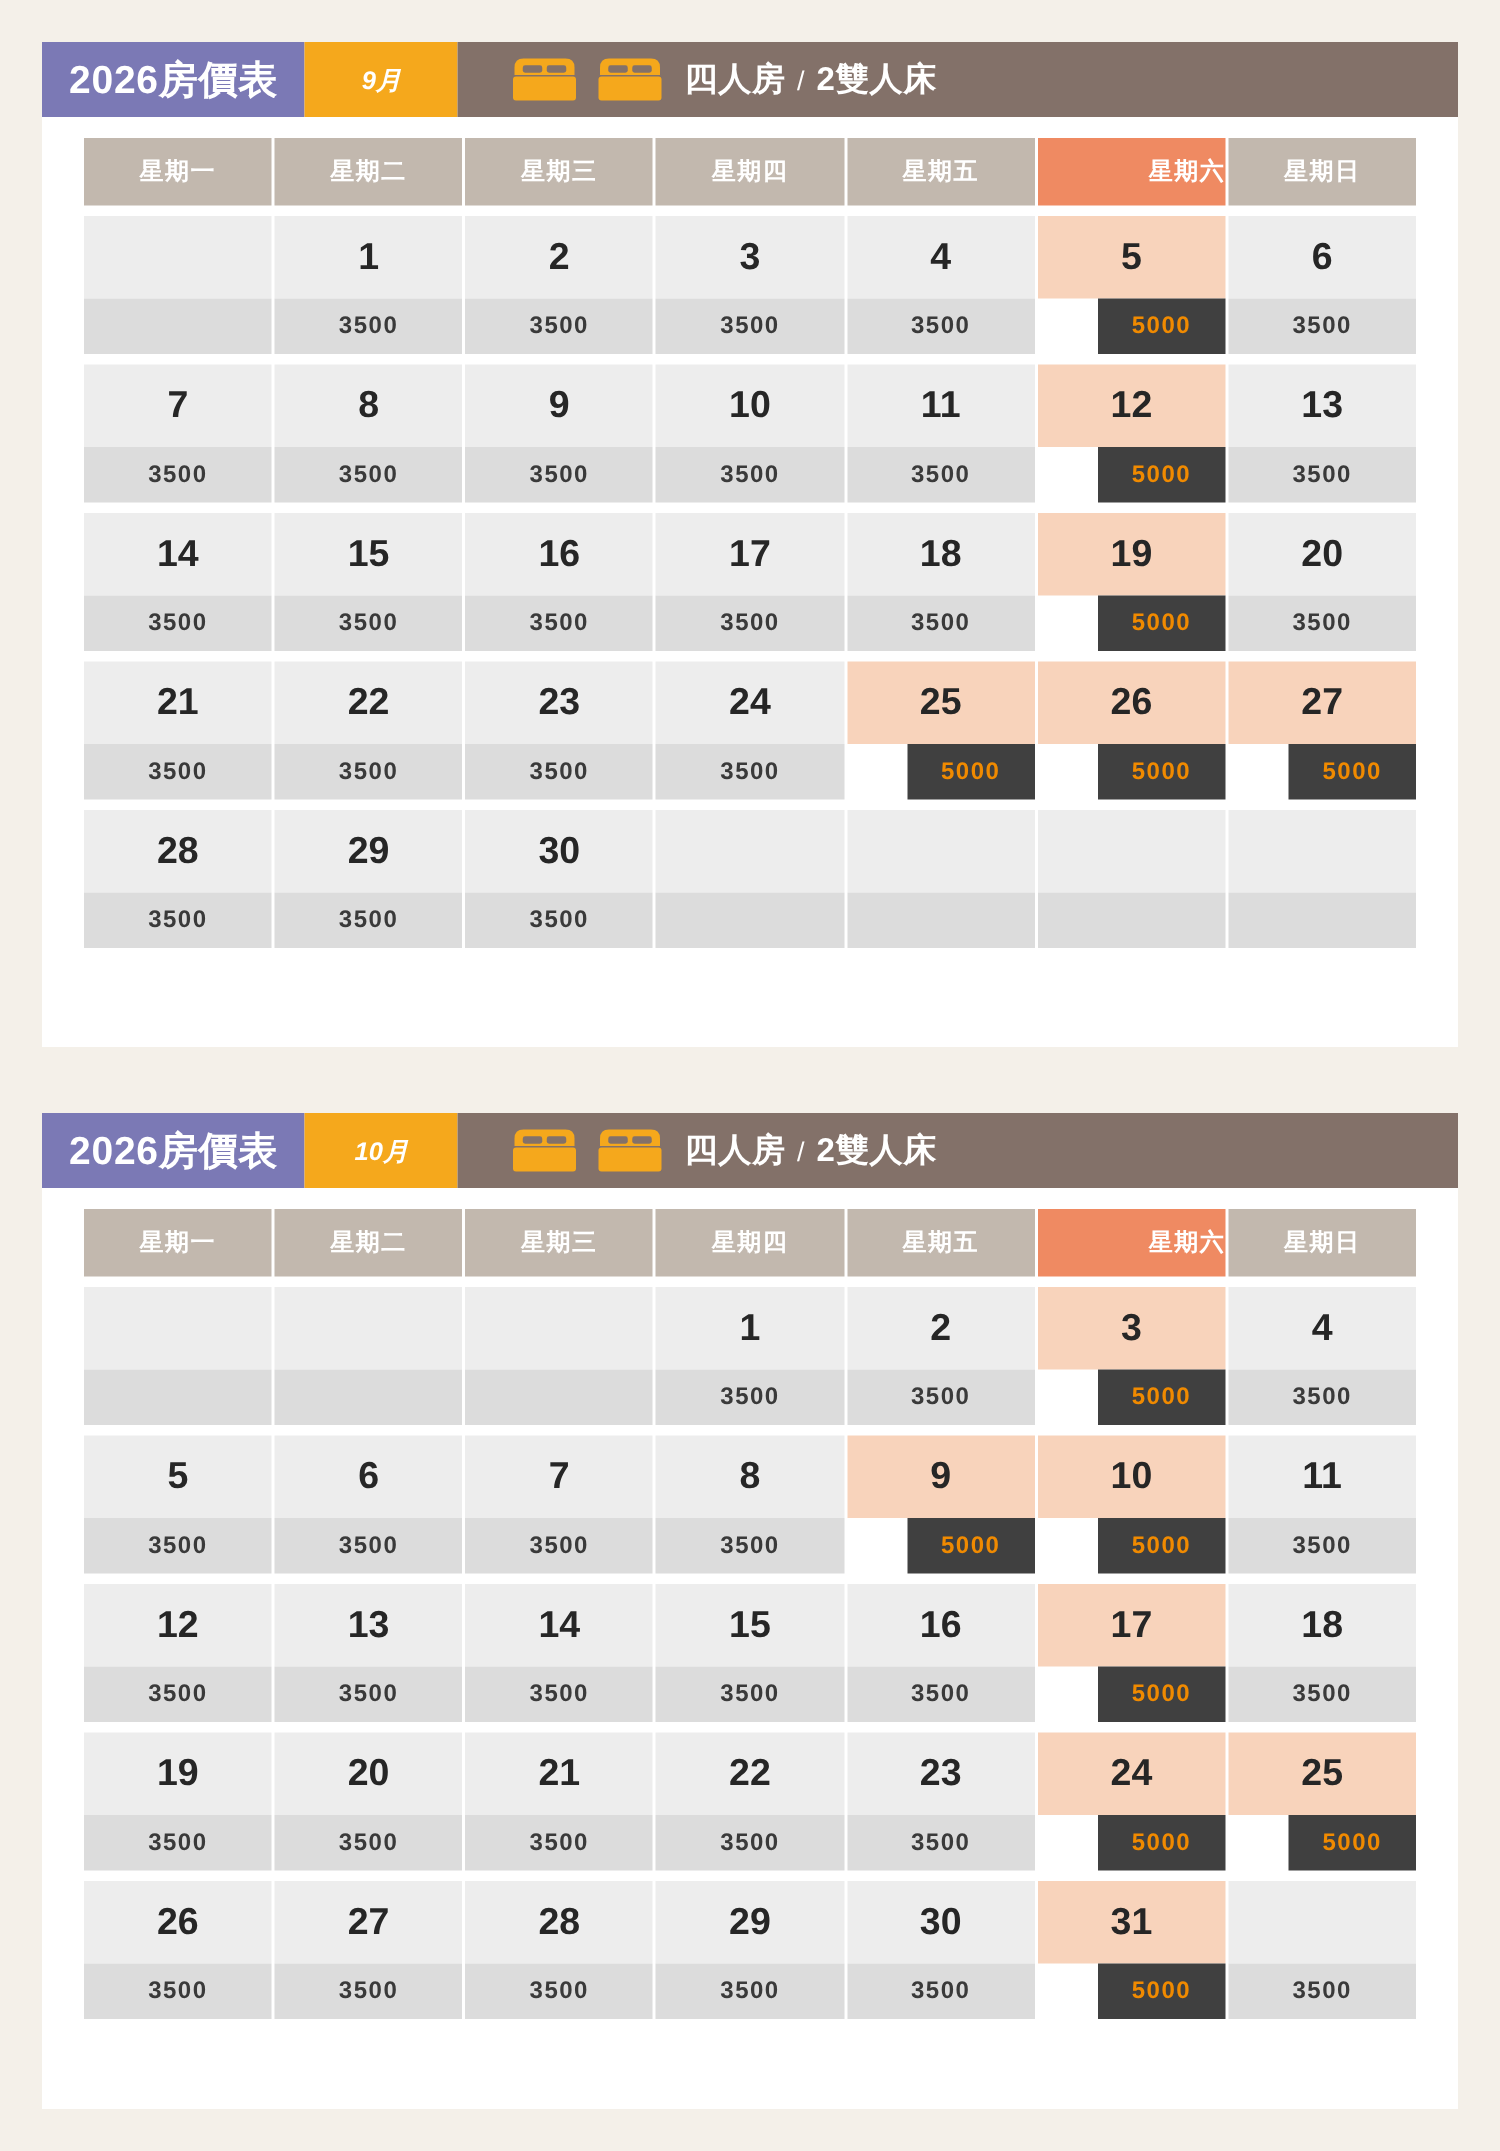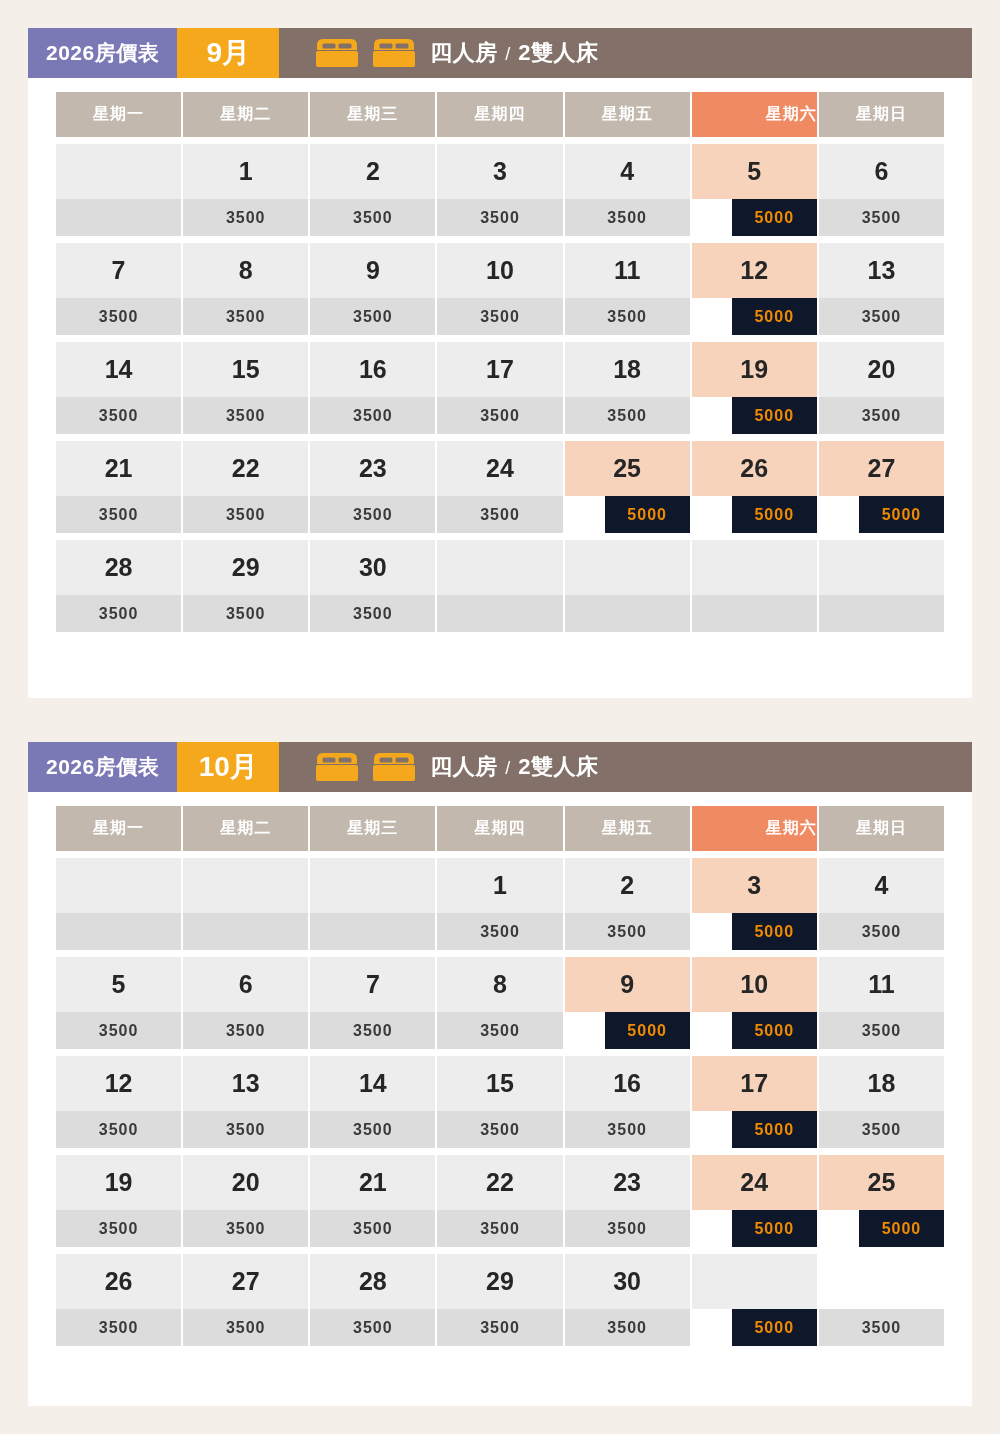--- a/index.html
+++ b/index.html
@@ -41,40 +41,41 @@
   
   .titlebar {
     display: flex;
     align-items: stretch;
     height: 50px;
     width: 944px;
   }
   .brand {
     background: #7b79b5;
     color: #ffffff;
-    font-size: 21px;
+    font-size: 26px;
     font-weight: bold;
     letter-spacing: 0.5px;
     display: flex;
     align-items: center;
     justify-content: center;
     padding: 0 18px;
     white-space: nowrap;
   }
   .month-badge {
     background: #f5a81c;
     color: #ffffff;
-    font-size: 28px;
+    font-size: 17px;
     font-weight: bold;
     display: flex;
     align-items: center;
     justify-content: center;
     min-width: 78px;
     padding: 0 12px;
     white-space: nowrap;
+    font-style: italic;
   }
   .roombar {
     background: #837169;
     flex: 1;
     display: flex;
     align-items: center;
     padding-left: 36px;
     gap: 14px;
   }
   .bed-icons {
@@ -147,21 +148,21 @@
     height: 37px;
     display: flex;
     align-items: center;
     justify-content: center;
     font-size: 16px;
     font-weight: bold;
     color: #3a3a3a;
     letter-spacing: 1px;
   }
   .price-cell.hl {
-    background: #0f172a;
+    background: #404040;
     color: #f08a00;
     margin-left: 40px;
   }
 </style>
 </head>
 <body>
 
 <div class="page">
   <div class="card card-sep">
       <div class="titlebar">
@@ -409,20 +410,21 @@
             <div class="price-cell hl">5000</div>
           </div>
         </div>
         <div class="week-block">
           <div class="grid-row">
             <div class="date-cell">26</div>
             <div class="date-cell">27</div>
             <div class="date-cell">28</div>
             <div class="date-cell">29</div>
             <div class="date-cell">30</div>
+            <div class="date-cell hl">31</div>
             <div class="date-cell"></div>
           </div>
           <div class="grid-row">
             <div class="price-cell">3500</div>
             <div class="price-cell">3500</div>
             <div class="price-cell">3500</div>
             <div class="price-cell">3500</div>
             <div class="price-cell">3500</div>
             <div class="price-cell hl">5000</div>
             <div class="price-cell">3500</div>

